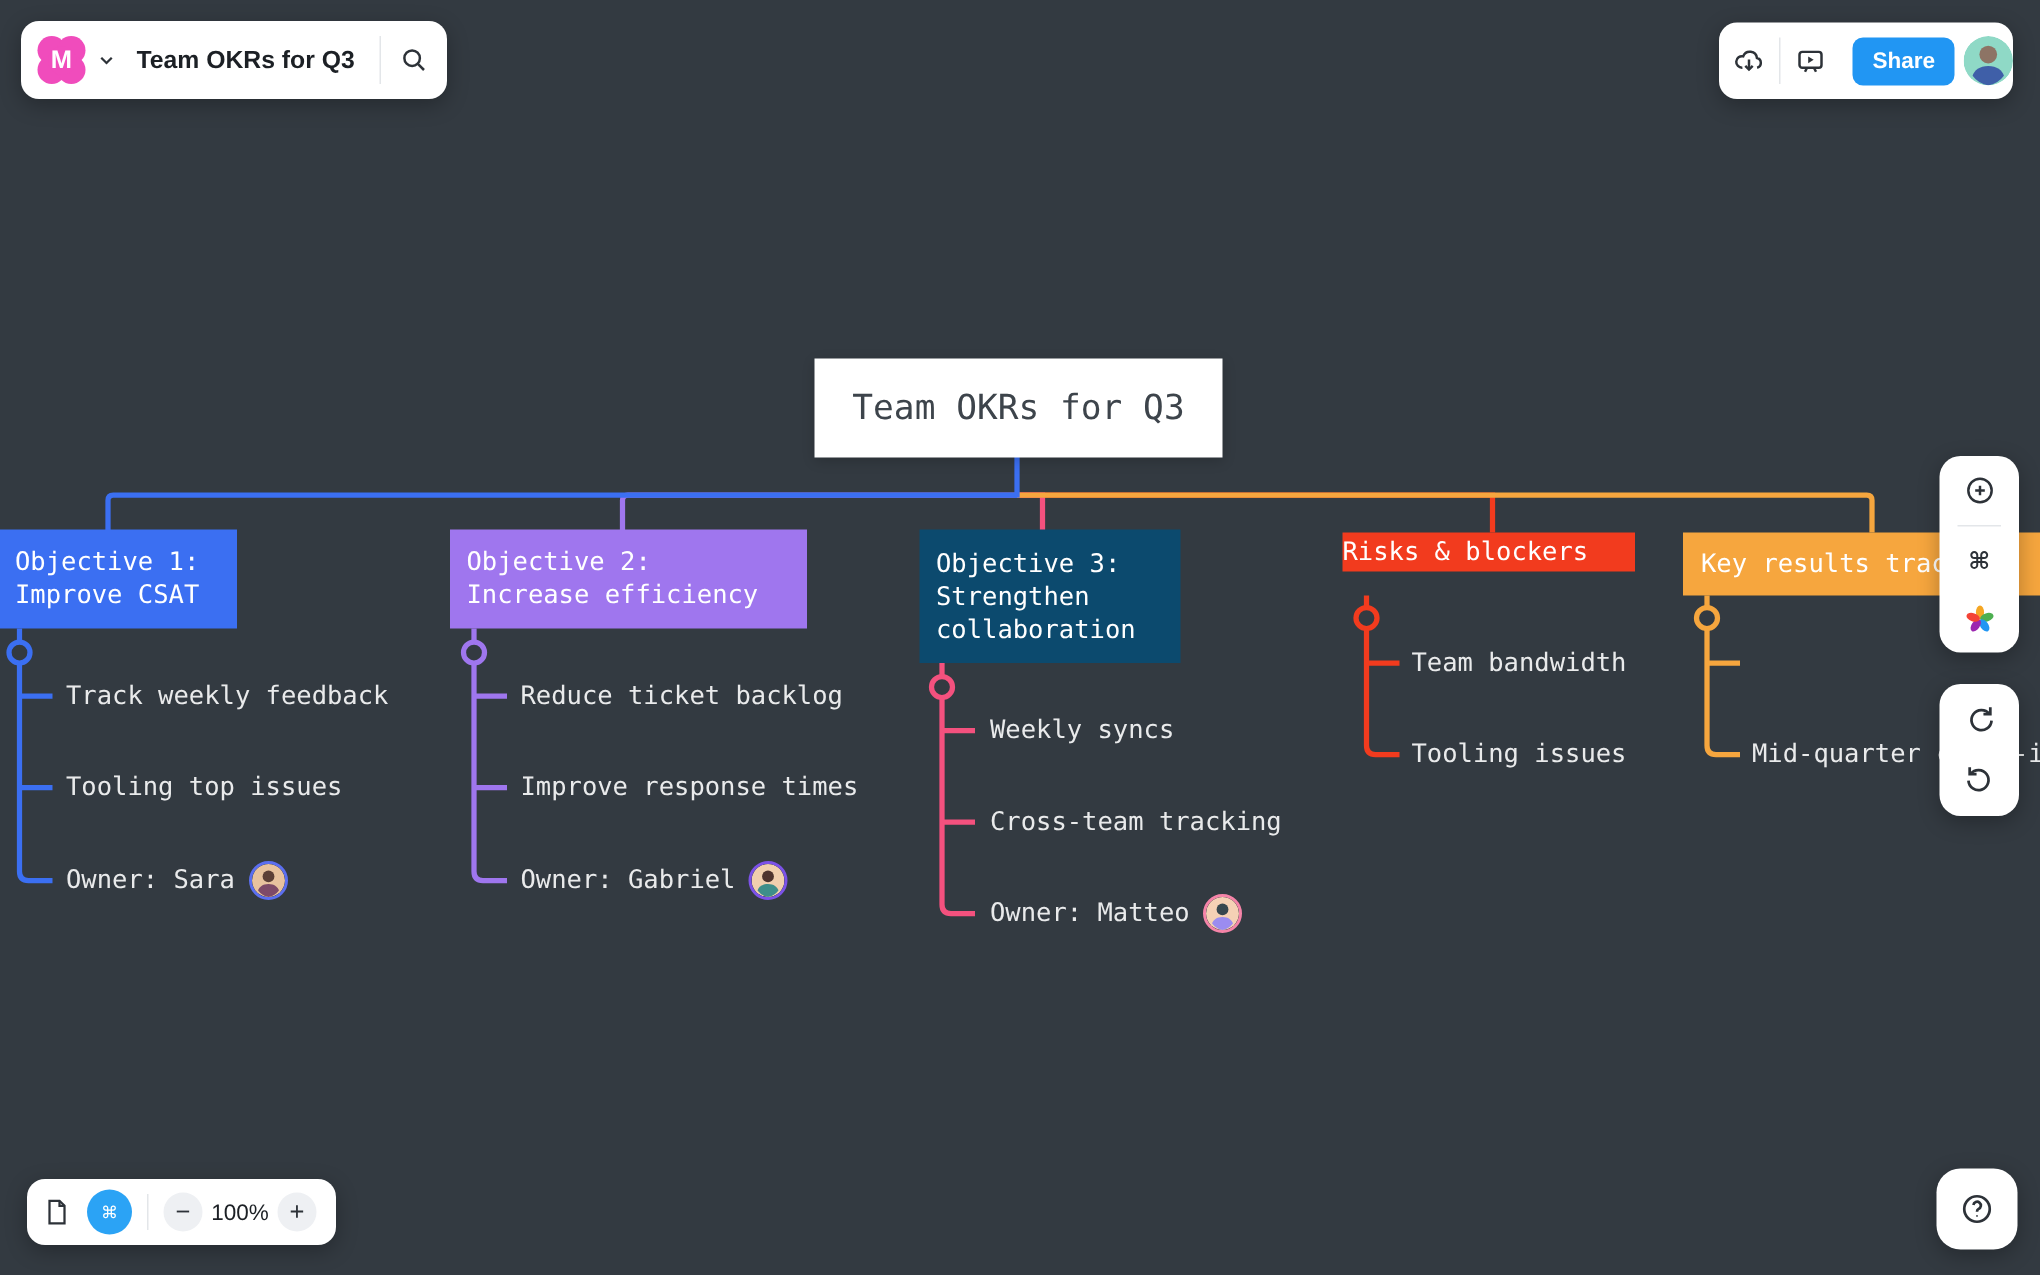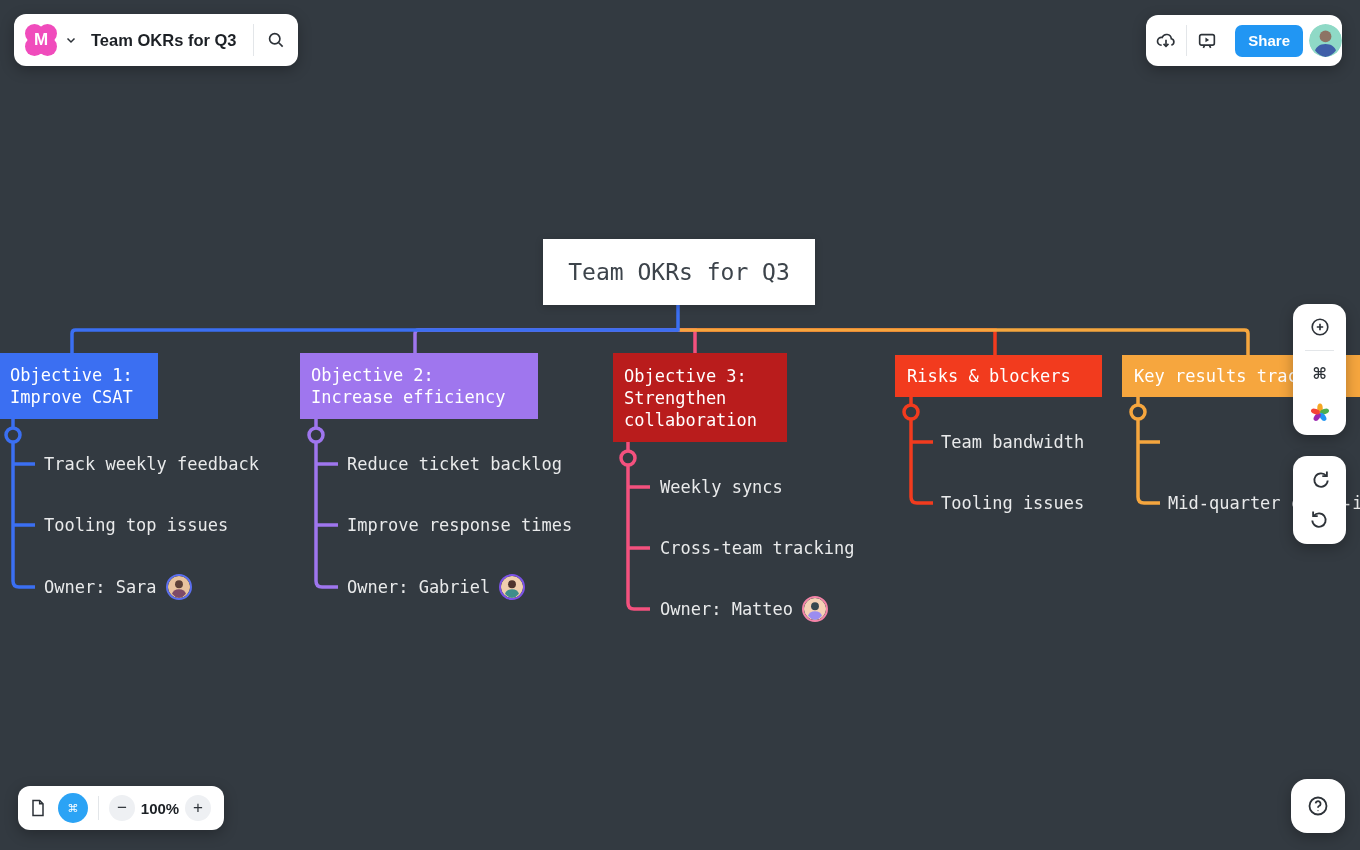--- a/index.html
+++ b/index.html
@@ -38,21 +38,21 @@
   #tools-main{left:1293px;top:304px;width:53px;height:131px;justify-content:space-evenly;}
   #tools-history{left:1293px;top:456px;width:53px;height:88px;justify-content:space-evenly;}
   .hdiv{height:1px;background:#e3e6e9;width:29px;}
 
   
   #bottom-left{left:18px;top:786px;width:206px;height:44px;}
   .circle-btn{width:26px;height:26px;border-radius:50%;background:#eef0f3;color:#2d3238;
     display:flex;align-items:center;justify-content:center;font-size:17px;cursor:pointer;}
   #cmd-active{width:30px;height:30px;border-radius:50%;background:#2ba3f5;color:#fff;
     display:flex;align-items:center;justify-content:center;font-size:16px;cursor:pointer;}
-  #zoom-level{font-size:15px;color:#1c2025;width:50px;text-align:center;font-weight:bold;}
+  #zoom-level{font-size:15px;color:#1c2025;width:50px;text-align:center;}
   #help-btn{left:1291px;top:779px;width:54px;height:54px;border-radius:16px;justify-content:center;}
 
   
   .mm-node{position:absolute;color:#fff;font-size:17px;line-height:22px;
     white-space:pre-line;display:flex;align-items:center;cursor:pointer;}
   #mm-root{left:543px;top:239px;width:272px;height:66px;background:#ffffff;
     color:#3d444b;font-size:23px;justify-content:center;
     box-shadow:0 2px 8px rgba(0,0,0,.18);}
   .mm-item{position:absolute;height:26px;display:flex;align-items:center;gap:9px;
     color:#e9eaeb;font-size:17px;white-space:nowrap;cursor:pointer;}
@@ -94,25 +94,25 @@
   </svg>
 
   <div id="mm-root" class="mm-node mono">Team OKRs for Q3</div>
 
   <div class="mm-node mono" style="left:0;top:353px;width:148px;height:66px;background:#3b6ff2;padding-left:10px;">Objective 1:
 Improve CSAT</div>
 
   <div class="mm-node mono" style="left:300px;top:353px;width:227px;height:66px;background:#9f76ee;padding-left:11px;">Objective 2:
 Increase efficiency</div>
 
-  <div class="mm-node mono" style="left:613px;top:353px;width:163px;height:89px;background:#b91c1c;padding-left:11px;">Objective 3:
+  <div class="mm-node mono" style="left:613px;top:353px;width:163px;height:89px;background:#0c4a6e;padding-left:11px;">Objective 3:
 Strengthen
 collaboration</div>
 
-  <div class="mm-node mono" style="left:895px;top:355px;width:195px;height:42px;background:#f23b1e;padding-left:12px;">Risks &amp; blockers</div>
+  <div class="mm-node mono" style="left:895px;top:355px;width:195px;height:26px;background:#f23b1e;">Risks &amp; blockers</div>
 
   <div class="mm-node mono" style="left:1122px;top:355px;width:260px;height:42px;background:#f6a63e;padding-left:12px;">Key results tracking</div>
 
   <div class="mm-item mono" style="left:44px;top:451px;">
       <span>Track weekly feedback</span>
     </div>
   <div class="mm-item mono" style="left:44px;top:512px;">
       <span>Tooling top issues</span>
     </div>
   <div class="mm-item mono" style="left:44px;top:574px;text-align:center;">

